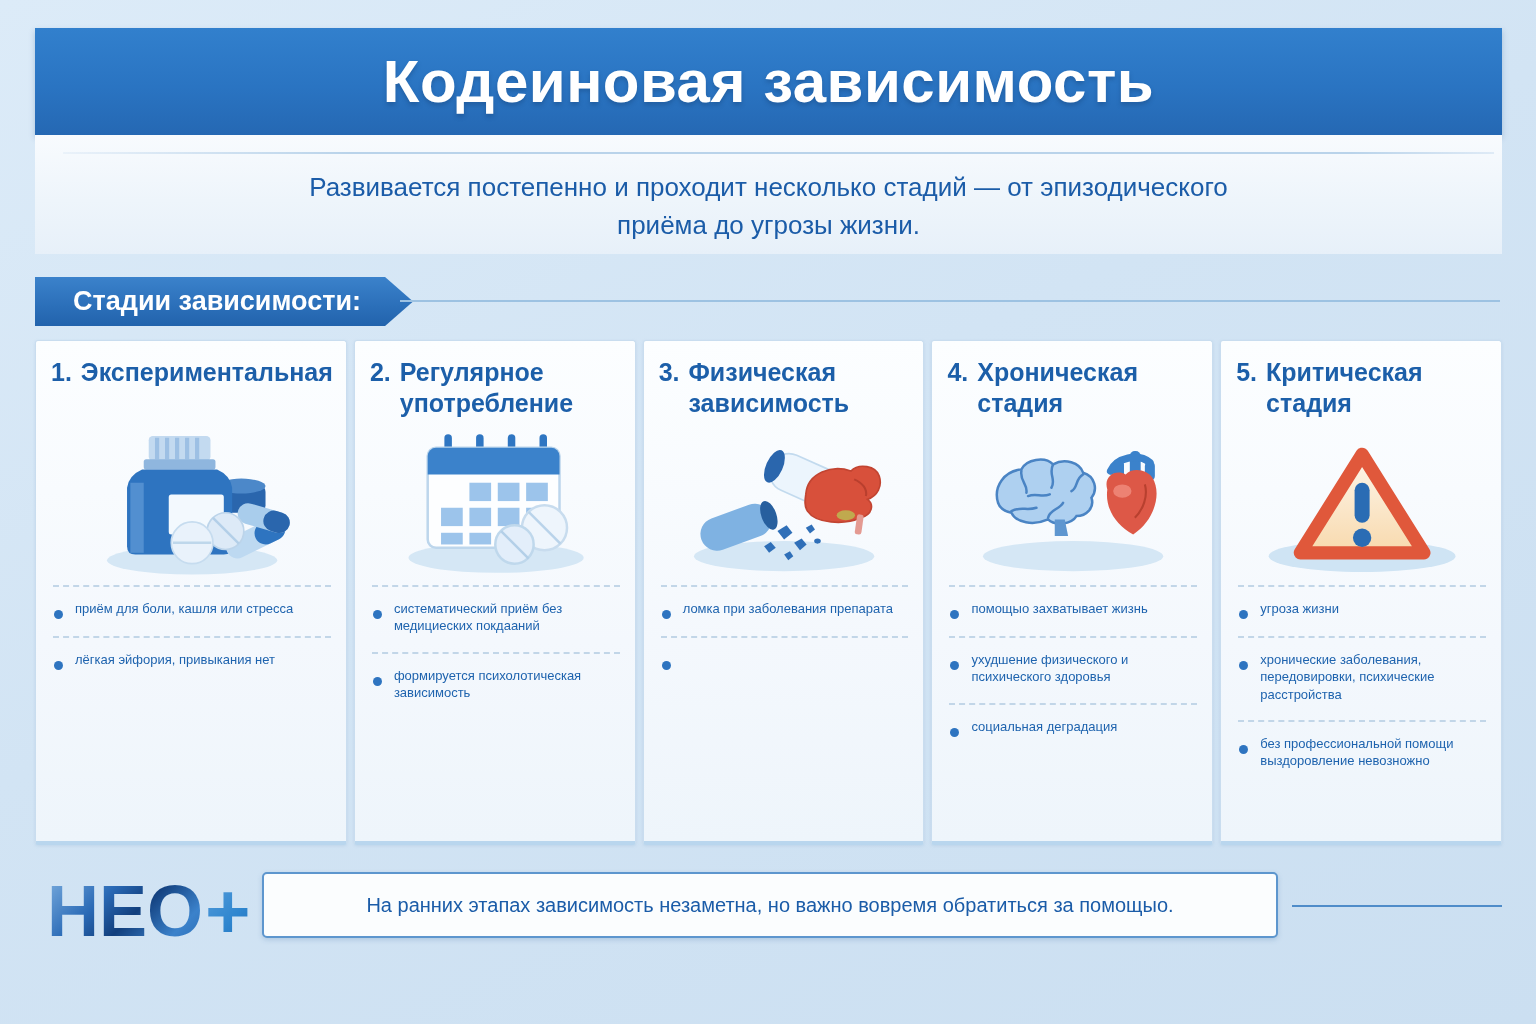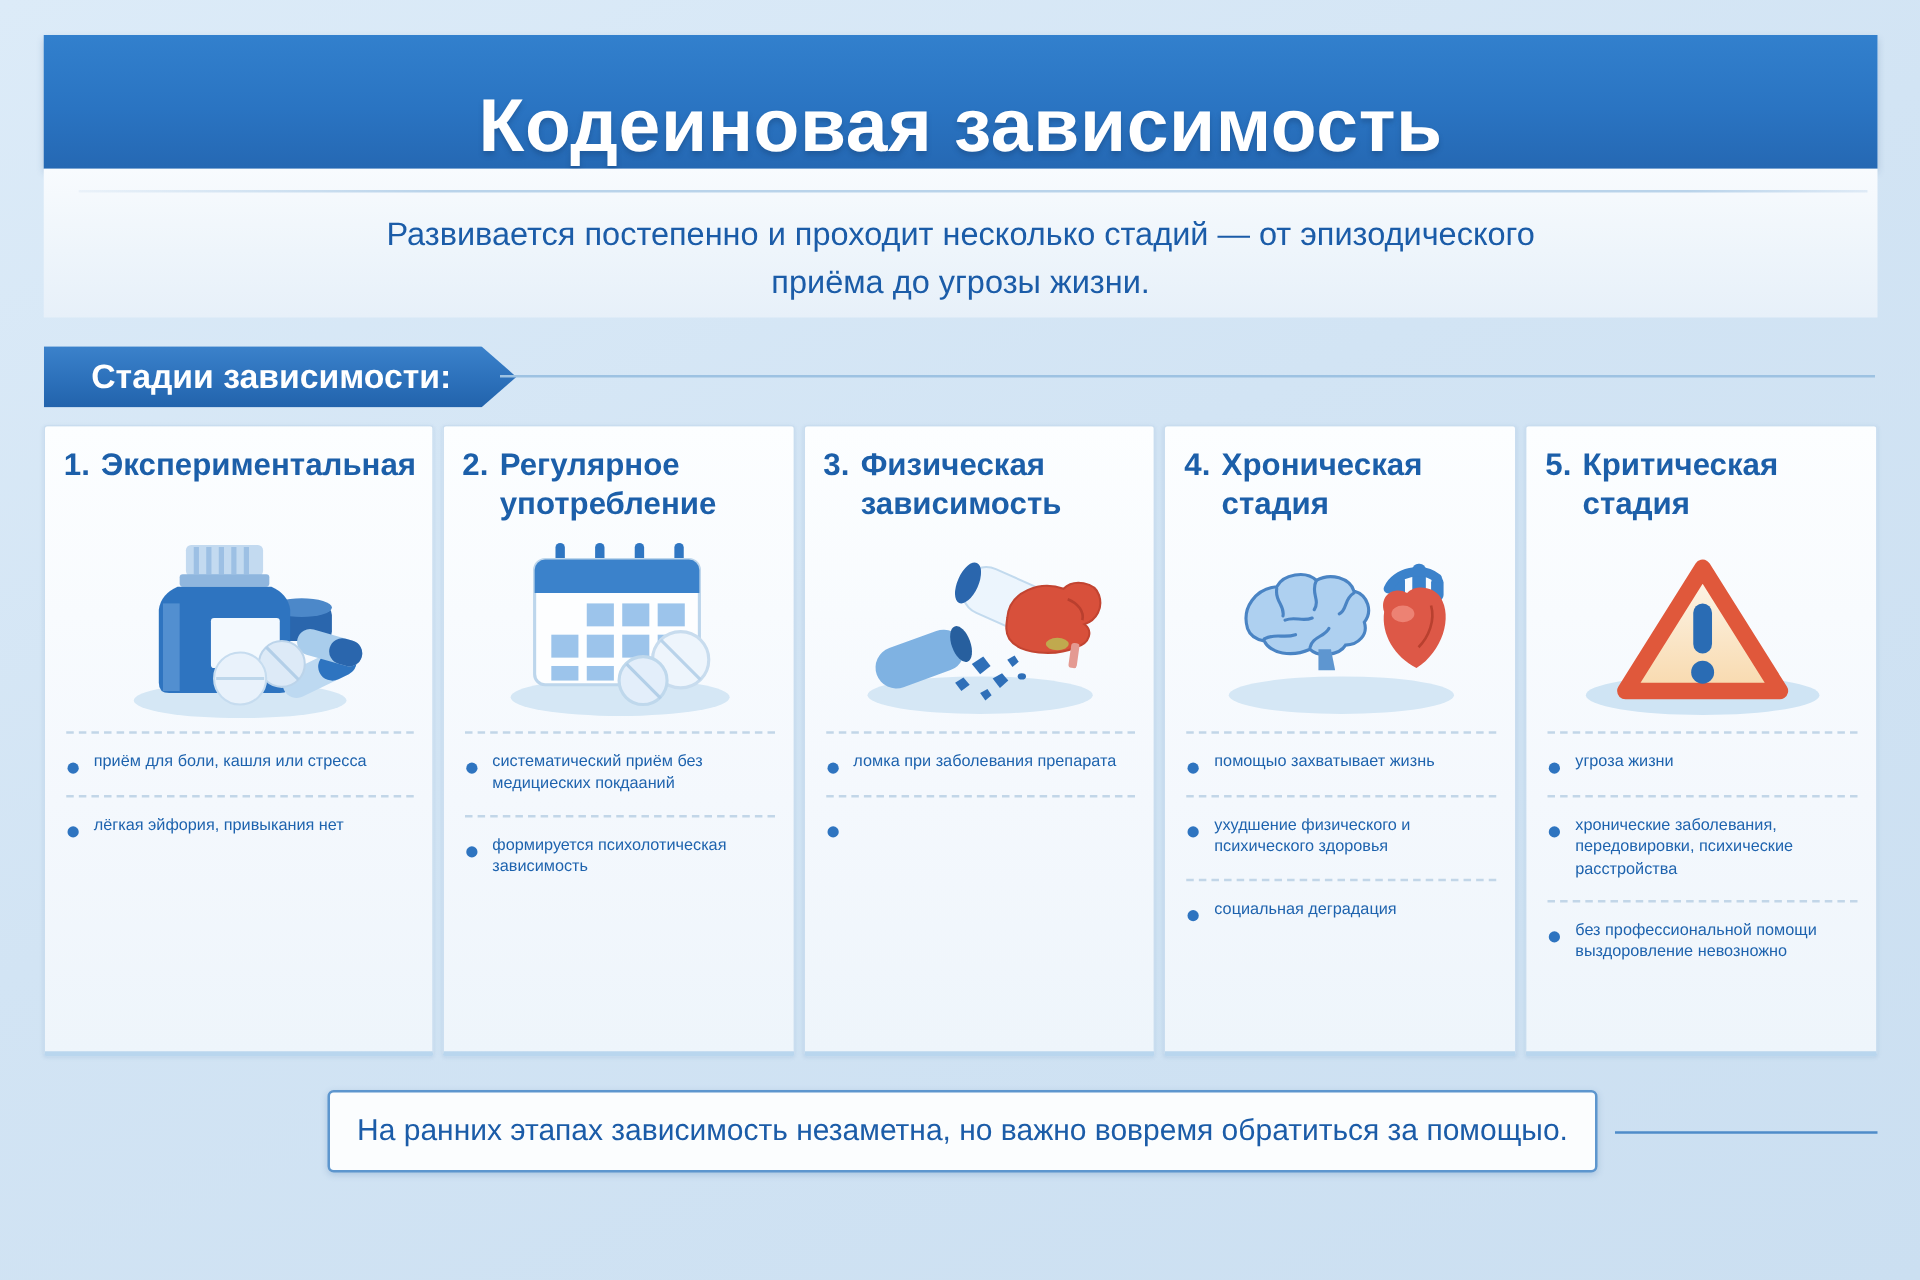--- a/index.html
+++ b/index.html
@@ -9,21 +9,21 @@
   .page{
     position:relative; width:1536px; height:1024px; overflow:hidden;
     background:linear-gradient(155deg,#dcebf8 0%,#d2e4f4 45%,#cbdff1 100%);
   }
 
   
   .header{
     position:absolute; left:35px; top:28px; width:1467px; height:107px;
     background:linear-gradient(180deg,#3280cd 0%,#2a74c2 55%,#2568b3 100%);
     box-shadow:0 3px 6px rgba(35,80,135,.25);
-    display:flex; align-items:flex-end; justify-content:center;
+    display:flex; align-items:center; justify-content:center;
   }
   .page-title{
     color:#ffffff; font-size:60px; font-weight:bold; letter-spacing:.5px;
     text-shadow:0 3px 4px rgba(20,60,110,.35);
   }
 
   
   .subtitle-strip{
     position:absolute; left:35px; top:135px; width:1467px; height:119px;
     background:linear-gradient(180deg,#f8fbfe 0%,#eef5fb 55%,#e7f0f9 100%);
@@ -92,21 +92,21 @@
     font-size:78px; margin-left:2px; line-height:1;
     background:linear-gradient(135deg,#5fa2dd 0%,#2f86cf 60%,#1d6cb6 100%);
     -webkit-background-clip:text; background-clip:text; color:transparent;
   }
   .note-box{
     position:absolute; left:262px; top:872px; width:1016px; height:66px;
     background:#fbfdfe; border:2px solid #5d96ce; border-radius:5px;
     display:flex; align-items:center; justify-content:center;
     box-shadow:0 2px 5px rgba(95,140,185,.3);
   }
-  .note{ color:#1b5ca8; font-size:24px; }
+  .note{ color:#1b5ca8; font-size:20px; }
   .footer-line{
     position:absolute; left:1292px; top:905px; width:210px; height:2px; background:#4f8cc9;
   }
 </style>
 </head>
 <body>
 
 <div class="page">
 
   <div class="header">
@@ -319,18 +319,22 @@
       </div>
       <div class="sep"></div>
       <div class="bullet">
         <span class="dot"></span>
         <span class="txt">без профессиональной помощи выздоровление невозножно</span>
       </div>
     </div>
 
   </div>
 
+  <div class="logo">
+    <span class="logo-text">НЕО</span>
+    <span class="logo-plus">+</span>
+  </div>
   <div class="note-box">
     <span class="note">На ранних этапах зависимость незаметна, но важно вовремя обратиться за помощыо.</span>
   </div>
   <div class="footer-line"></div>
 
 </div>
 
 </body></html>

